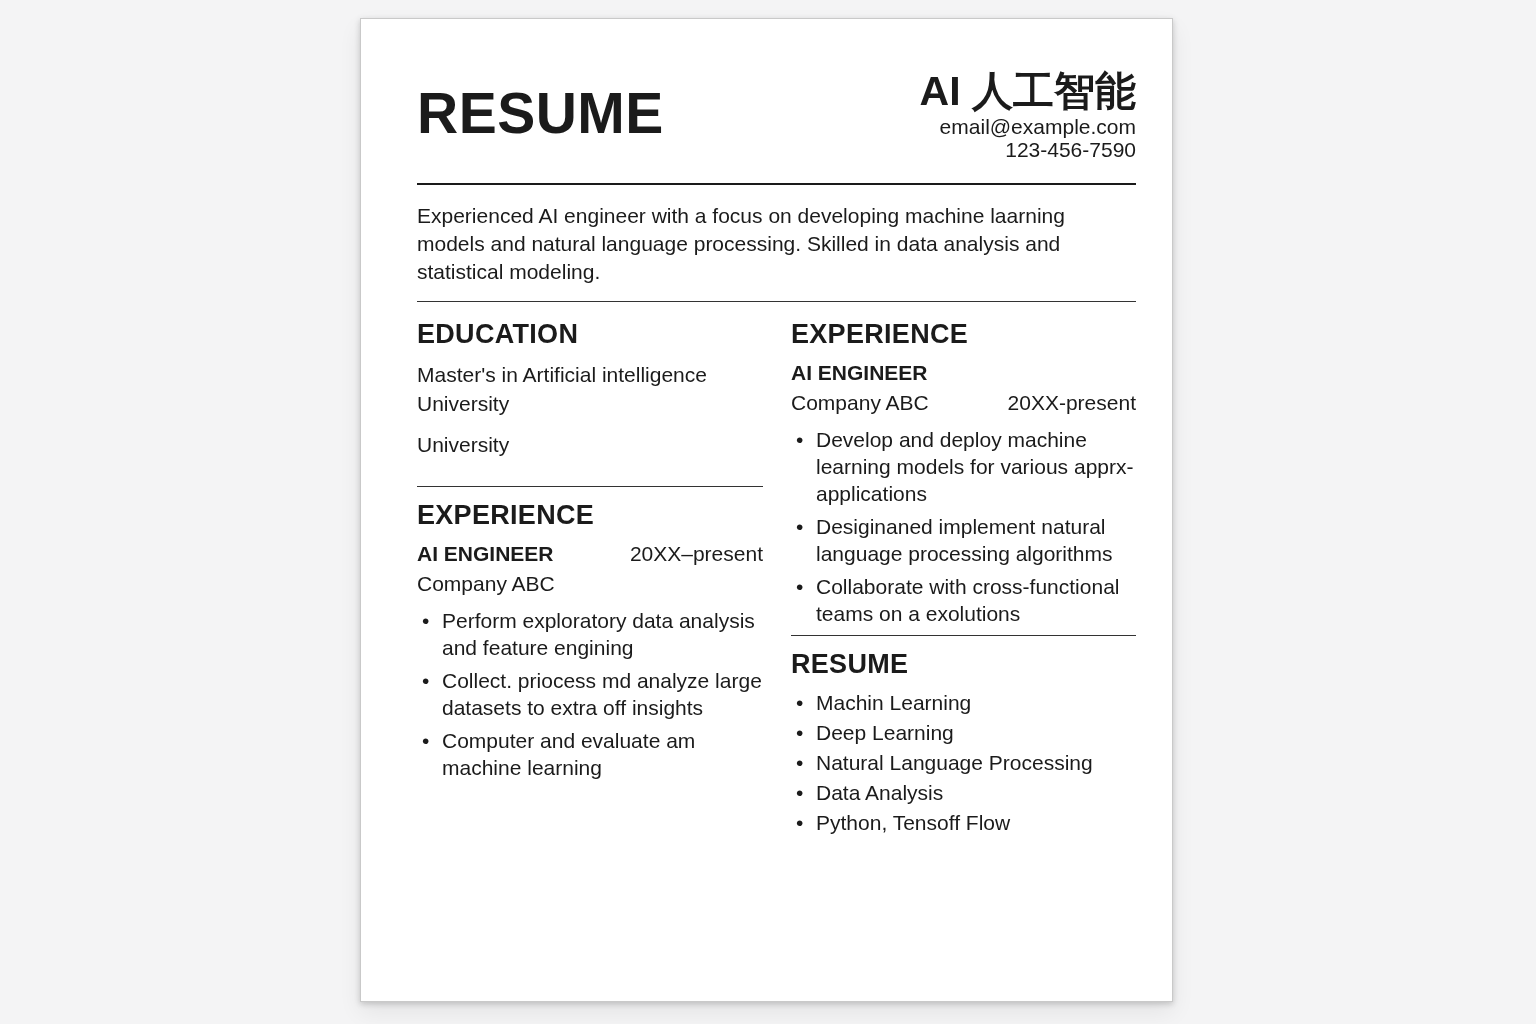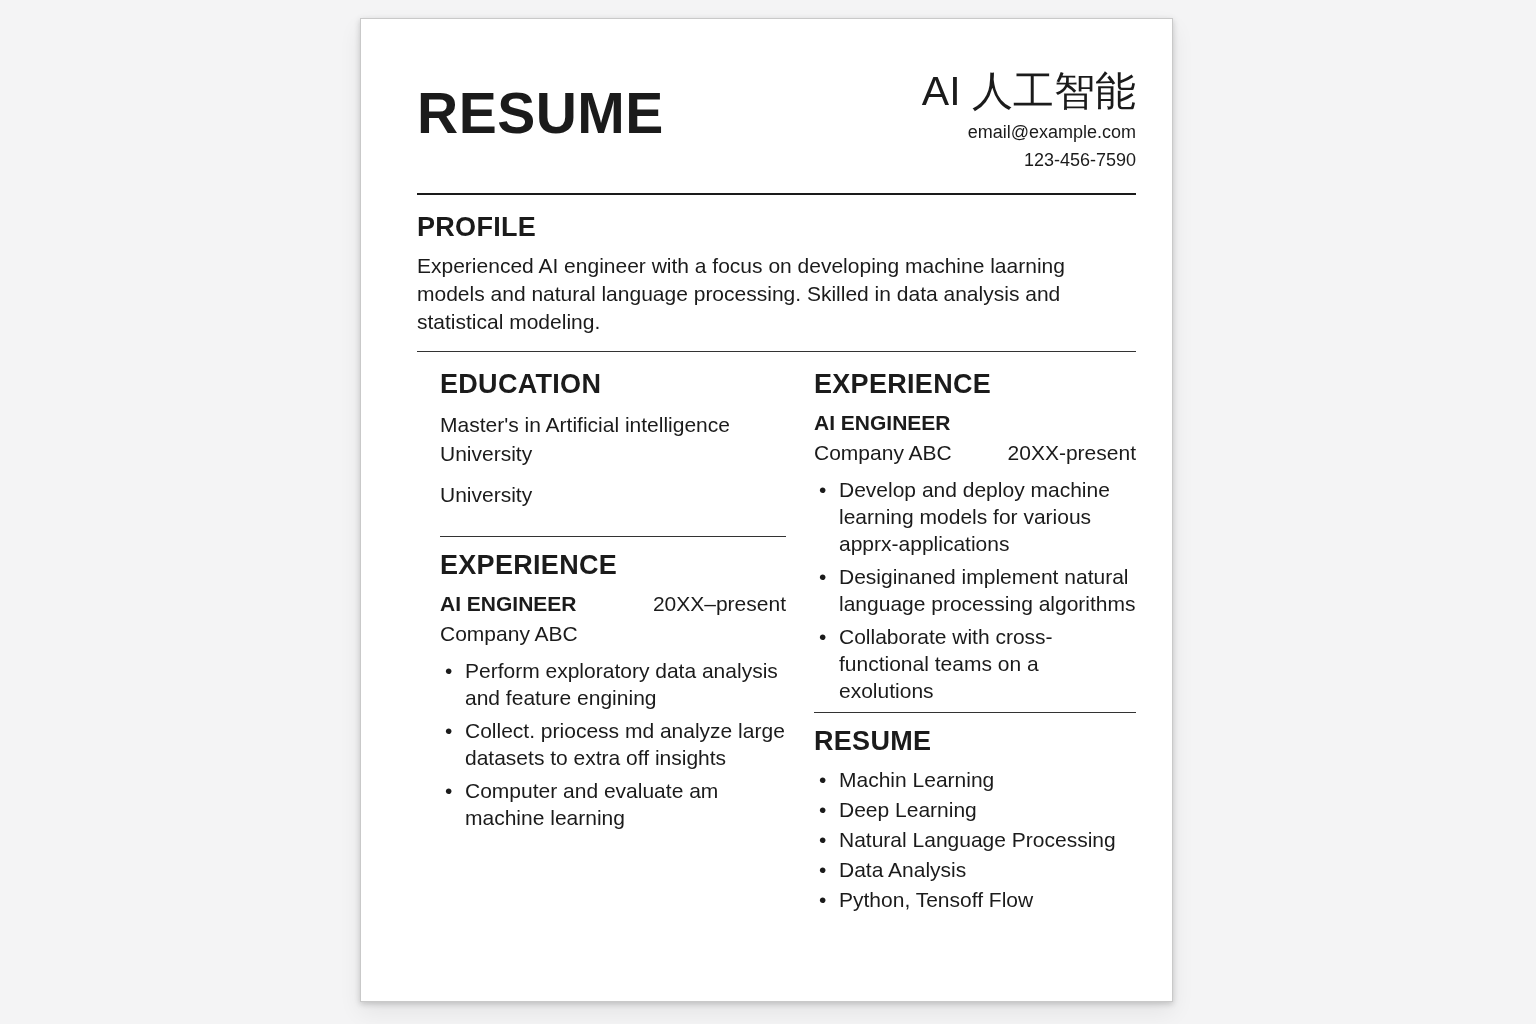--- a/index.html
+++ b/index.html
@@ -34,24 +34,24 @@
   .resume-title {
     font-size: 57px;
     font-weight: bold;
     line-height: 1;
     letter-spacing: 0.5px;
     margin-top: 16px;
   }
   .contact-block { text-align: right; }
   .candidate-name {
     font-size: 41px;
-    font-weight: normal;
+    font-weight: bold;
     line-height: 1.12;
   }
-  .contact-line { font-size: 18px; margin-top: 8px; line-height: 1.1; }
+  .contact-line { font-size: 21px; margin-top: 0; line-height: 1.1; }
 
   .rule { border: none; margin: 0; }
   .rule-heavy { border-top: 2px solid #1a1a1a; margin-top: 22px; }
   .rule-thin  { border-top: 1.5px solid #333333; }
 
   .section-heading {
     font-size: 27px;
     font-weight: bold;
     letter-spacing: 0.3px;
     line-height: 1.15;
@@ -59,21 +59,21 @@
 
   .profile-section { margin-top: 17px; }
   .profile-text {
     margin-top: 9px;
     font-size: 21px;
     line-height: 28px;
     max-width: 700px;
   }
   .profile-rule { margin-top: 15px; }
 
-  .columns { display: flex; gap: 28px; margin-top: 17px; margin-left: 23px; }
+  .columns { display: flex; gap: 28px; margin-top: 17px; }
   .col-left  { flex: 0 0 346px; width: 346px; }
   .col-right { flex: 1; min-width: 0; }
 
   .edu-entry { font-size: 21px; line-height: 29px; }
   .edu-entry.first { margin-top: 10px; }
   .edu-entry.second { margin-top: 12px; }
   .edu-rule { margin-top: 27px; }
 
   .exp-heading { margin-top: 13px; }
 
@@ -123,21 +123,20 @@
     <div class="contact-block">
       <div class="candidate-name">AI 人工智能</div>
       <div class="contact-line">email@example.com</div>
       <div class="contact-line">123-456-7590</div>
     </div>
   </div>
 
   <hr class="rule rule-heavy">
 
   <div class="profile-section">
-    <div class="section-heading">PROFILE</div>
     <div class="profile-text">Experienced AI engineer with a focus on developing machine laarning models and natural language processing. Skilled in data analysis and statistical modeling.</div>
   </div>
 
   <hr class="rule rule-thin profile-rule">
 
   <div class="columns">
 
     <div class="col-left">
 
       <div class="section-heading">EDUCATION</div>

